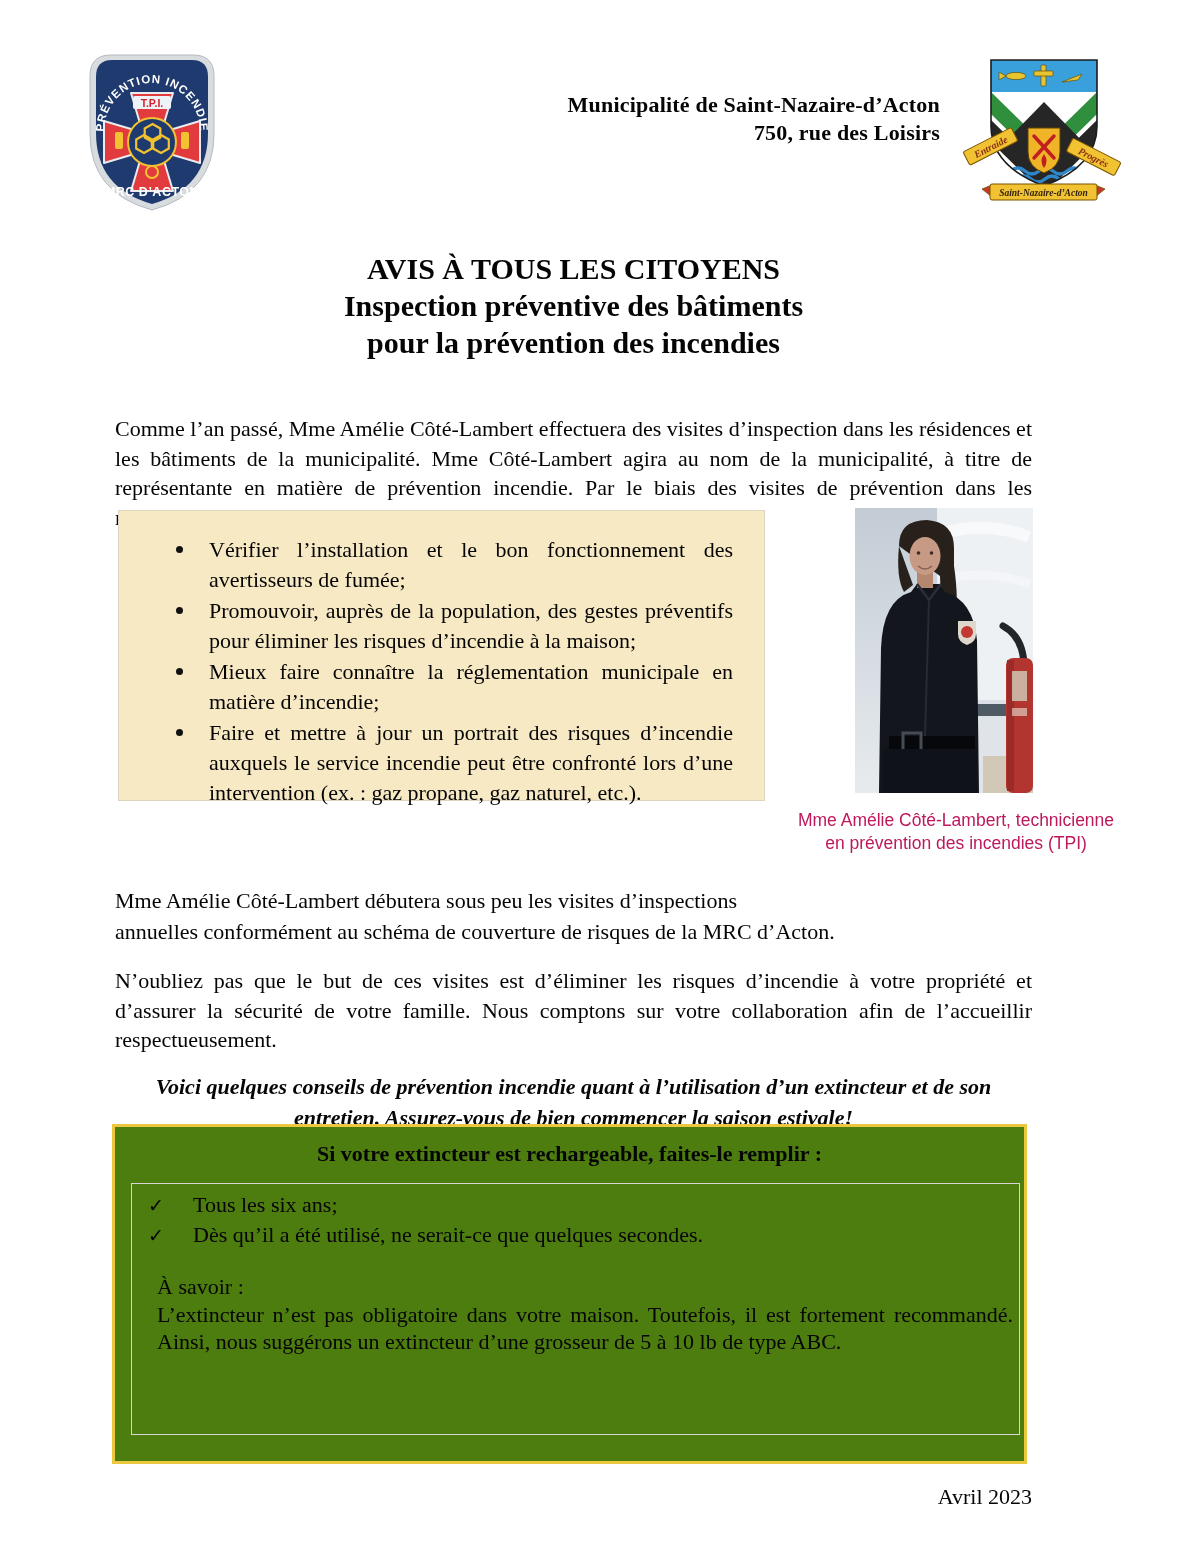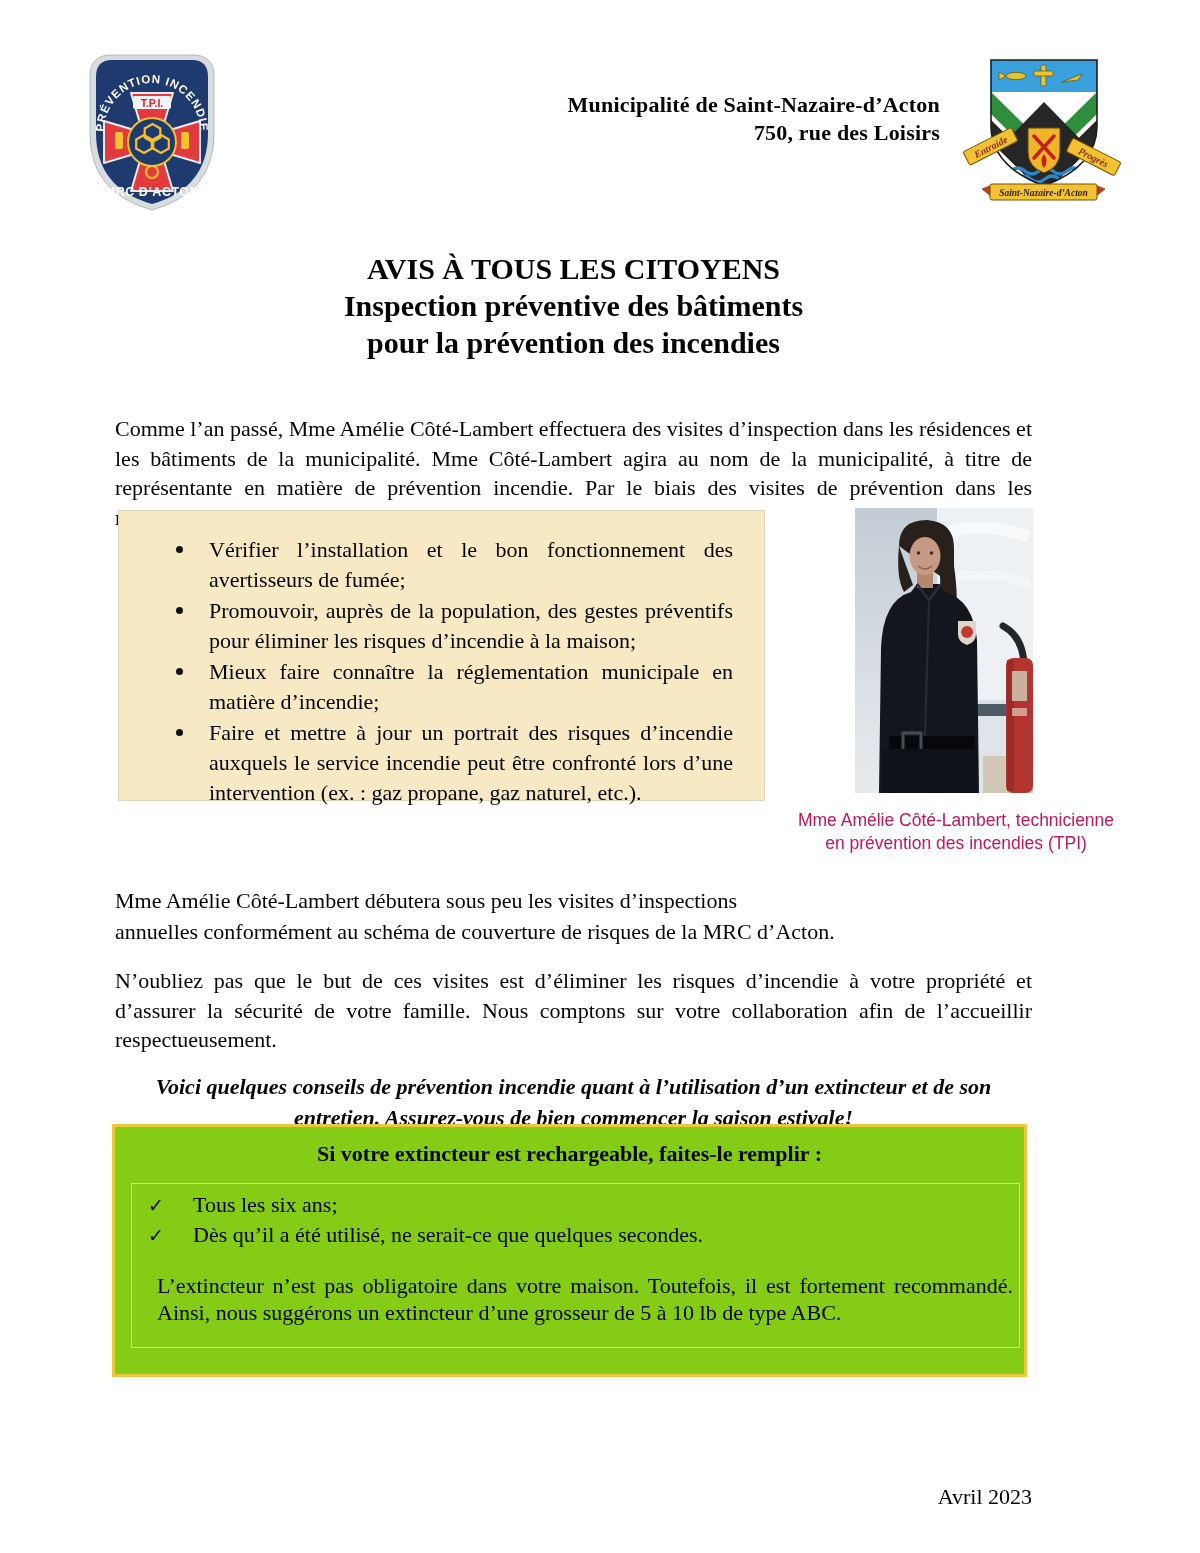--- a/index.html
+++ b/index.html
@@ -41,22 +41,22 @@
   }
   
   .para-a{position:absolute;left:115px;top:864px;width:917px;font-size:22px;line-height:30.5px;}
   .para-b{position:absolute;left:115px;top:944px;width:917px;font-size:22px;line-height:29.5px;text-align:justify;}
   .callout{
     position:absolute;left:115px;top:1049px;width:917px;text-align:center;
     font-weight:bold;font-style:italic;font-size:22px;line-height:31px;
   }
   
   .gold-box{
-    position:absolute;left:112px;top:1124px;width:915px;height:253px;box-sizing:border-box;
-    border:3px solid var(--box-border,#ecc83e);background:#84cc16;
+    position:absolute;left:112px;top:1124px;width:915px;height:340px;box-sizing:border-box;
+    border:3px solid var(--box-border,#ecc83e);background:#4d7c0f;
   }
   .gold-box-title{margin-top:14px;text-align:center;font-weight:bold;font-size:22px;}
   .inner-note{
     position:absolute;left:16px;right:4px;top:56px;bottom:26px;
     border:1px solid #d6d6d6;padding:6px 4px 0 4px;box-sizing:border-box;
   }
   .check-row{display:flex;font-size:22px;line-height:30px;}
   .check-mark{flex:0 0 24px;padding-left:12px;font-family:"DejaVu Sans",sans-serif;font-size:19px;}
   .check-text{margin-left:21px;}
   .note-block{margin:22px 2px 0 21px;}
@@ -249,20 +249,21 @@
     <div class="inner-note">
       <div class="check-row">
         <span class="check-mark">✓</span>
         <span class="check-text">Tous les six ans;</span>
       </div>
       <div class="check-row">
         <span class="check-mark">✓</span>
         <span class="check-text">Dès qu’il a été utilisé, ne serait-ce que quelques secondes.</span>
       </div>
       <div class="note-block">
+        <div class="note-label">À savoir :</div>
         <div class="note-text">L’extincteur n’est pas obligatoire dans votre maison. Toutefois, il est fortement recommandé. Ainsi, nous suggérons un extincteur d’une grosseur de 5 à 10 lb de type ABC.</div>
       </div>
     </div>
   </div>
 
   <div class="footer-date">Avril 2023</div>
 
 </div>
 
 </body></html>

